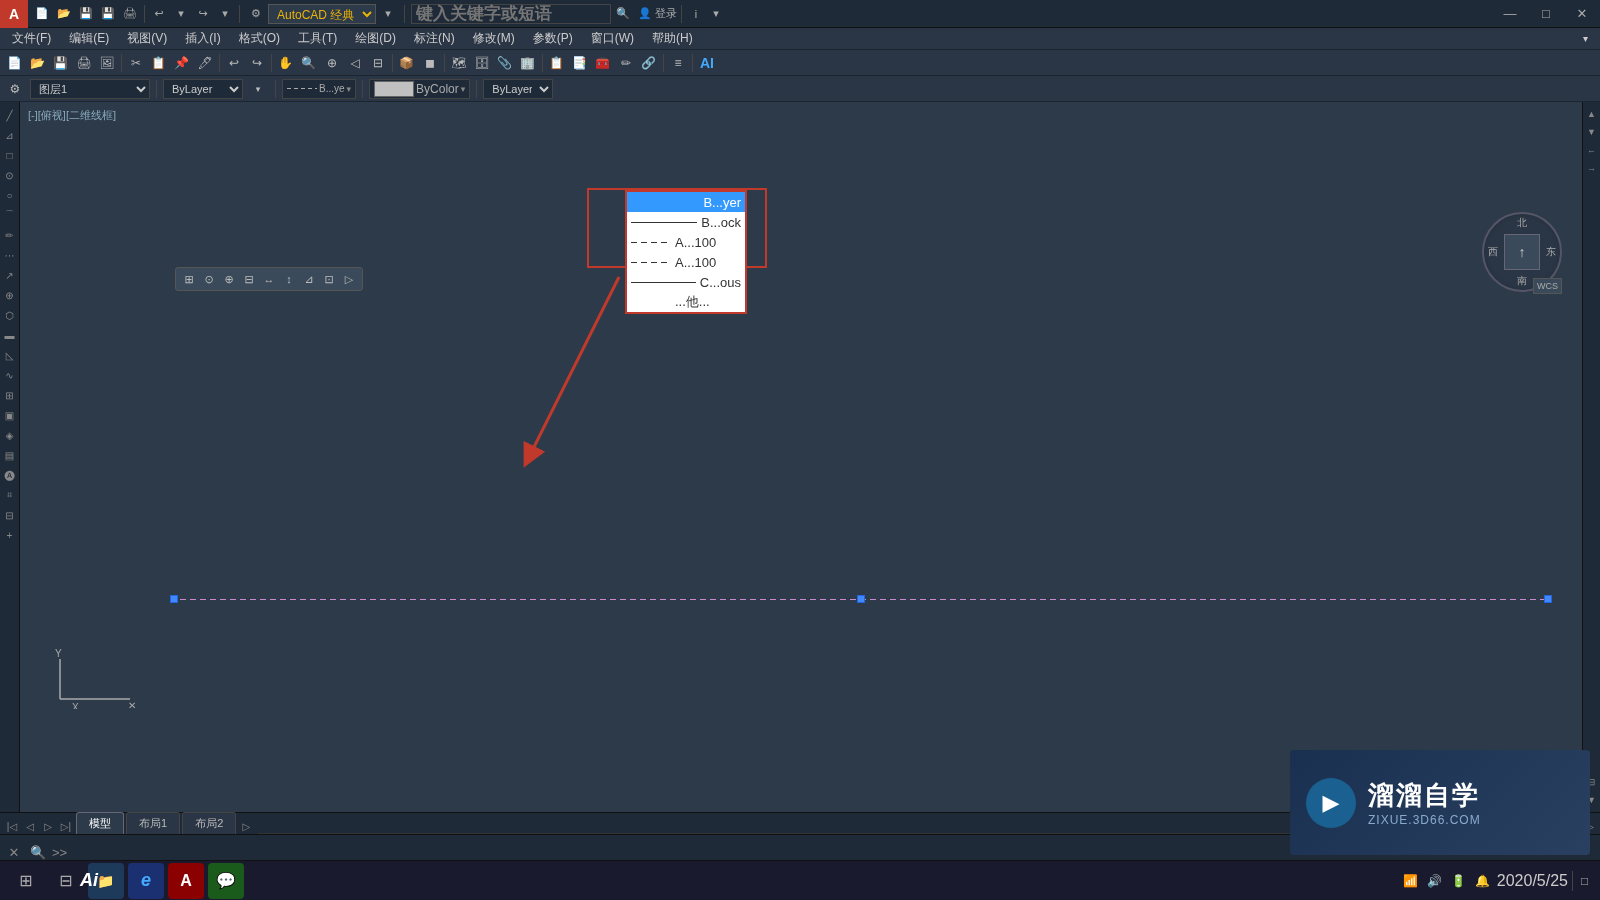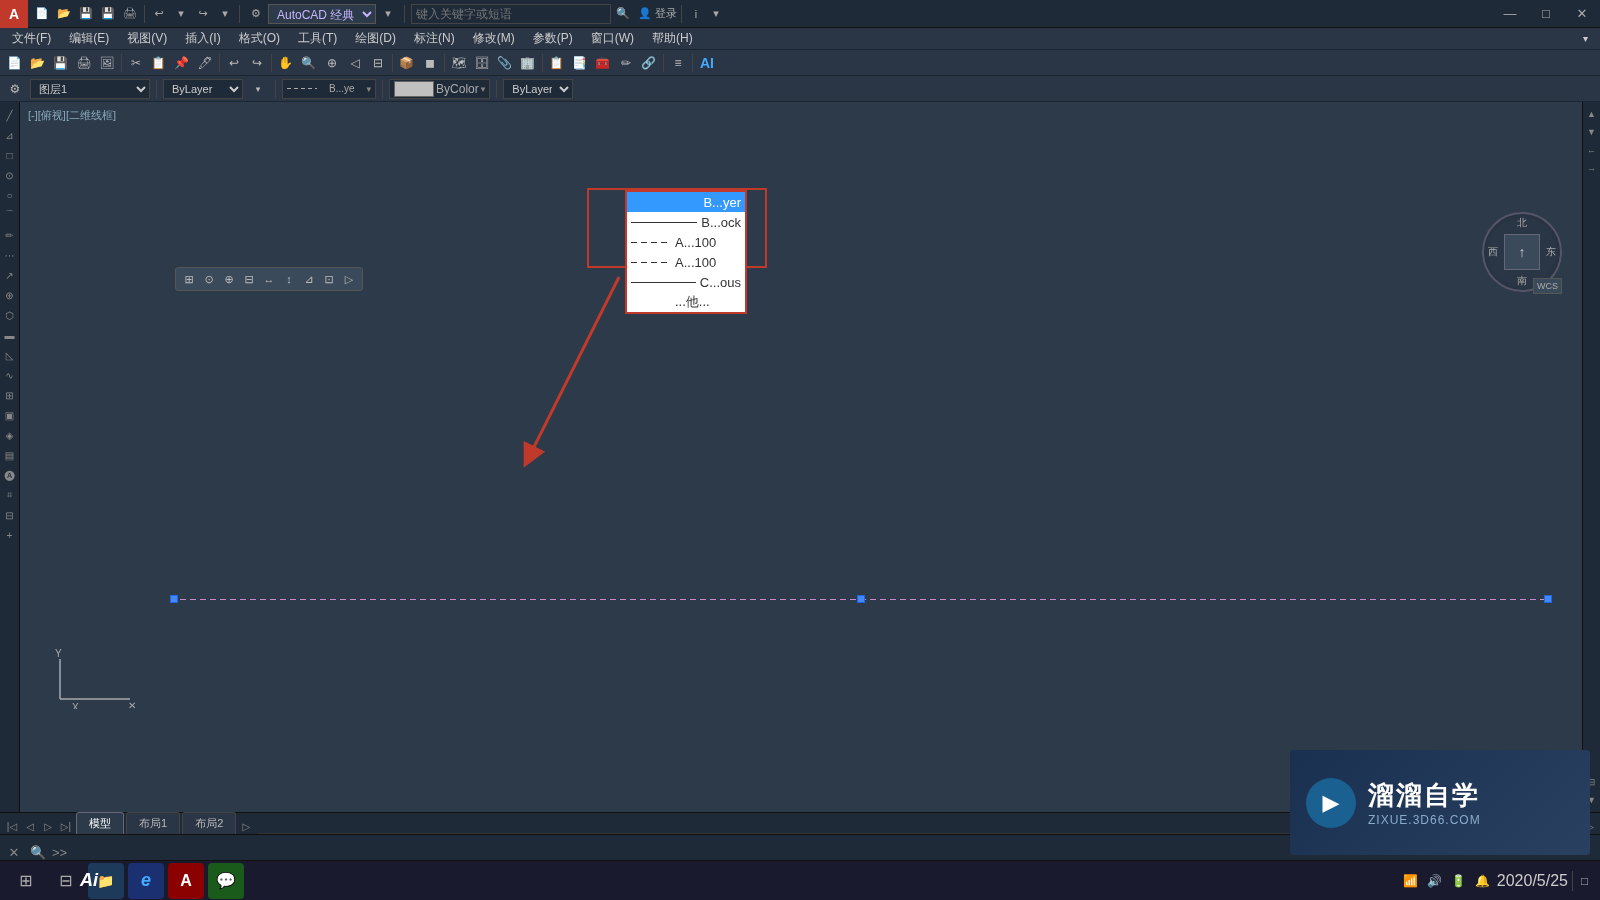--- a/index.html
+++ b/index.html
@@ -21,21 +21,21 @@
       color: white; font-weight: bold; font-size: 14px;
     }
     #title-bar .quick-access {
       display: flex; align-items: center; padding: 0 4px; gap: 2px;
     }
     .tb-btn {
       width: 20px; height: 20px; display: flex; align-items: center; justify-content: center;
       color: #aaa; cursor: pointer; font-size: 11px; border-radius: 2px;
     }
     .title-dropdown {
-      background: #2d3a4a; border: 1px solid #555; color: #c4b5fd;
+      background: #2d3a4a; border: 1px solid #555; color: #eab308;
       padding: 2px 4px; font-size: 12px; height: 20px;
     }
     .title-win-btns {
       margin-left: auto; display: flex;
     }
     .win-btn {
       width: 36px; height: 28px; display: flex; align-items: center; justify-content: center;
       color: #aaa; cursor: pointer; font-size: 13px;
     }
 
@@ -413,21 +413,21 @@
   <div style="display:flex;align-items:center;gap:2px;">
     <div class="tb-btn">⚙</div>
     <select class="title-dropdown">
       <option>AutoCAD 经典</option>
     </select>
     <div class="tb-btn">▾</div>
   </div>
   <div class="tool-sep" style="margin:0 6px;"></div>
 
   <div style="display:flex;align-items:center;background:#1e2a38;border:1px solid #444;height:20px;width:200px;">
-    <input type="text" style="background: transparent; border: none; outline: none; color: rgb(204, 204, 204); font-size: 12px; padding: 0px 4px; width: 100%;" placeholder="键入关键字或短语">
+    <input type="text" style="background: transparent; border: none; outline: none; color: rgb(204, 204, 204); font-size: 17px; padding: 0px 4px; width: 100%; font-weight: bold;" placeholder="键入关键字或短语">
   </div>
   <div class="tb-btn" style="width:24px;">🔍</div>
   <div class="tb-btn">👤</div>
   <span style="color:#aaa;font-size:11px;">登录</span>
   <div class="tool-sep" style="margin:0 4px;"></div>
   <div class="tb-btn">ℹ</div>
   <div class="tb-btn">▾</div>
   <div class="title-win-btns">
     <div class="win-btn">—</div>
     <div class="win-btn">□</div>
@@ -500,21 +500,21 @@
     <option>图层1</option>
   </select>
   <div class="tool-sep"></div>
 
   <select class="layer-select" style="width:80px;">
     <option>ByLayer</option>
   </select>
   <div class="tool-icon" style="font-size:9px;">▾</div>
   <div class="tool-sep"></div>
 
-  <div style="display:flex;align-items:center;gap:12px;background:#1e2a38;border:1px solid #444;padding:1px 4px;height:20px;cursor:pointer;">
+  <div style="display:flex;align-items:center;gap:2px;background:#1e2a38;border:1px solid #444;padding:1px 4px;height:20px;cursor:pointer;">
     <span style="display:inline-block;width:30px;height:1px;background:repeating-linear-gradient(to right,#aaa 0,#aaa 4px,transparent 4px,transparent 7px);"></span>
     <span style="font-size:10px;color:#aaa;">B...ye</span>
     <span style="font-size:9px;color:#888;">▾</span>
   </div>
   <div class="tool-sep"></div>
 
   <div style="display:flex;align-items:center;gap:2px;background:#1e2a38;border:1px solid #444;padding:1px 4px;height:20px;cursor:pointer;">
     <span class="color-swatch"></span>
     <span style="font-size:12px;color:#aaa;">ByColor</span>
     <span style="font-size:9px;color:#888;">▾</span>

